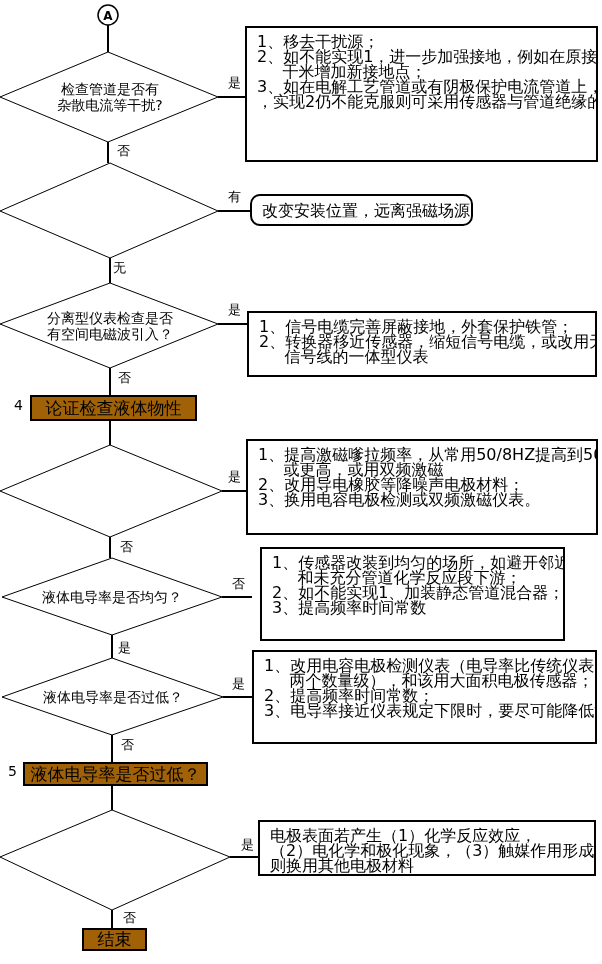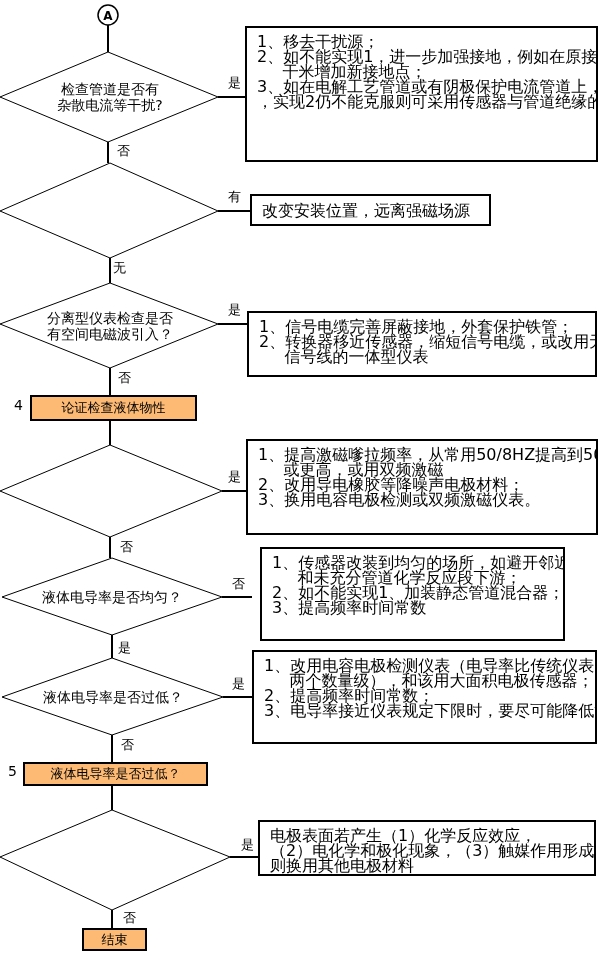--- a/index.html
+++ b/index.html
@@ -32,24 +32,24 @@
     background:#fff;
     box-sizing:border-box;
     font-size:16px;line-height:15px;
     white-space:pre;
     padding:6px 4px 4px 10px;
     overflow:hidden;
   }
   .pbox{
     position:absolute;
     border:2px solid #000;
-    background:#fdba74;
+    background:#a16207;
     box-sizing:border-box;
     display:flex;align-items:center;justify-content:center;
-    font-size:13px;
+    font-size:17px;
     white-space:pre;
   }
   .num-label{
     position:absolute;
     font-size:14px;line-height:15px;
   }
   .start-label{
     position:absolute;
     left:98px;top:7px;width:20px;height:17px;
     display:flex;align-items:center;justify-content:center;
@@ -116,21 +116,21 @@
   <div class="branch-label" style="left:231px;top:677px;">是</div>
   <div class="branch-label" style="left:120px;top:738px;">否</div>
   <div class="branch-label" style="left:240px;top:838px;">是</div>
   <div class="branch-label" style="left:122px;top:911px;">否</div>
 
   <div class="abox" style="left:245px;top:26px;width:353px;height:136px;">1、移去干扰源；
 2、如不能实现1，进一步加强接地，例如在原接地外侧若
      干米增加新接地点；
 3、如在电解工艺管道或有阴极保护电流管道上，有大杂散电流
 ，实现2仍不能克服则可采用传感器与管道绝缘的措施</div>
-  <div class="abox" style="left:250px;top:194px;width:241px;height:32px;padding-top:7px;">改变安装位置，远离强磁场源</div>
+  <div class="abox" style="left:250px;top:194px;width:223px;height:32px;padding-top:7px;border-radius:10px;">改变安装位置，远离强磁场源</div>
   <div class="abox" style="left:247px;top:286px;width:350px;height:66px;margin-top:25px;">1、信号电缆完善屏蔽接地，外套保护铁管；
 2、转换器移近传感器，缩短信号电缆，或改用无外接
      信号线的一体型仪表</div>
   <div class="abox" style="left:246px;top:439px;width:352px;height:96px;">1、提高激磁嗲拉频率，从常用50/8HZ提高到50/2HZ
      或更高，或用双频激磁
 2、改用导电橡胶等降噪声电极材料；
 3、换用电容电极检测或双频激磁仪表。</div>
   <div class="abox" style="left:260px;top:547px;width:305px;height:94px;">1、传感器改装到均匀的场所，如避开邻近加药液点
      和未充分管道化学反应段下游；
 2、如不能实现1、加装静态管道混合器；

